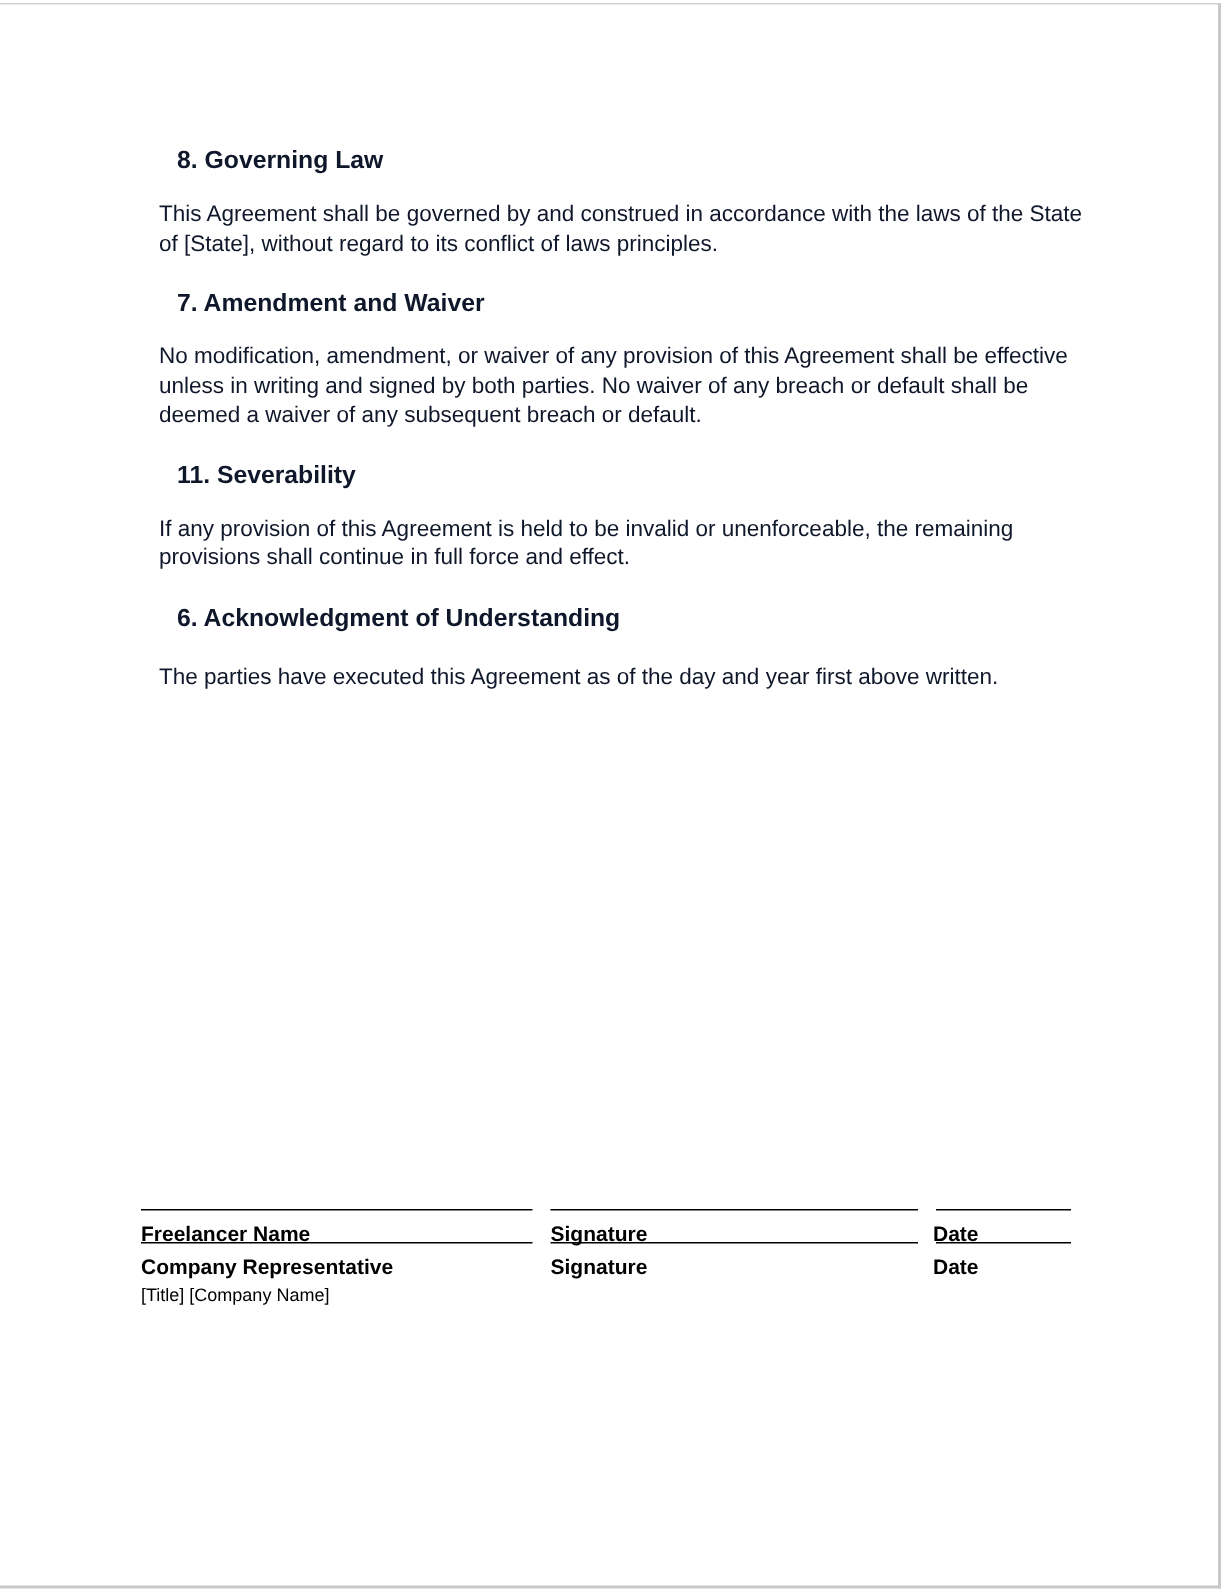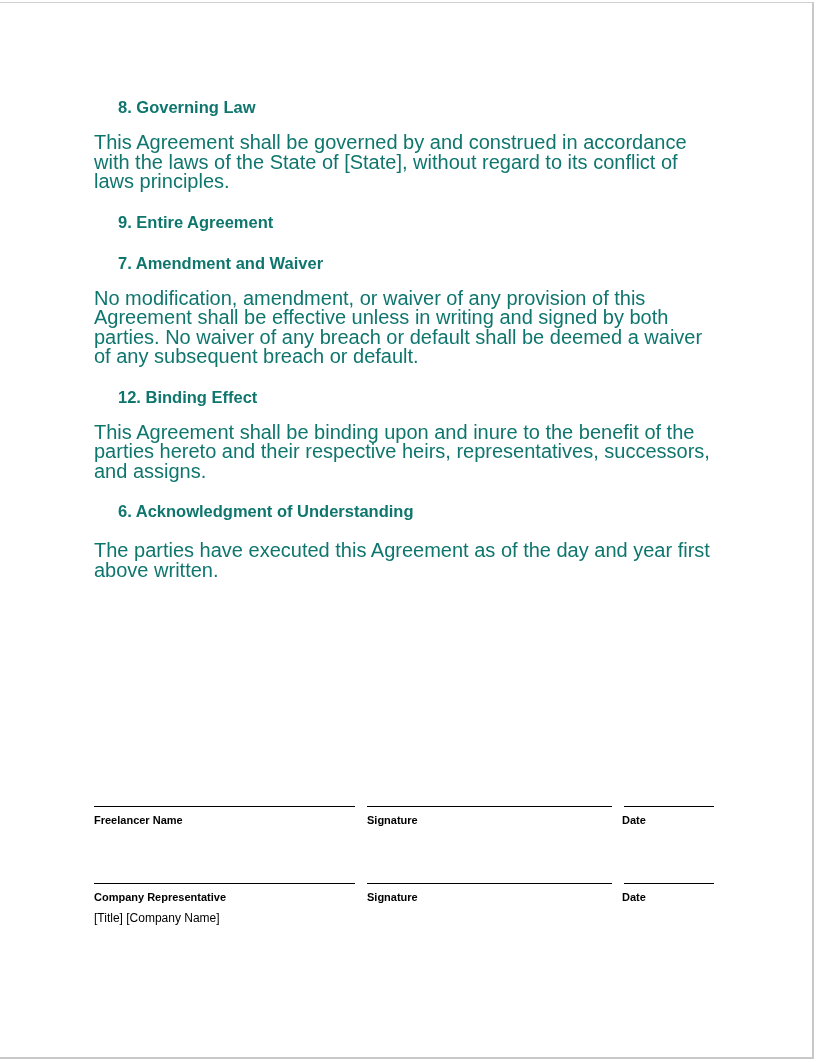--- a/index.html
+++ b/index.html
@@ -4,77 +4,76 @@
 <style>
   html, body { margin: 0; padding: 0; background: #ffffff; }
   body { width: 816px; height: 1062px; position: relative; overflow: hidden; }
   .page {
     position: absolute; left: 0; top: 2px; width: 814px; height: 1057px;
     border-top: 1px solid #d0d0d0; border-right: 2px solid #c8c8c8; border-bottom: 2px solid #c8c8c8;
     box-sizing: border-box; background: #fff;
   }
   .content {
     position: absolute; left: 94px; top: 96px; width: 628px;
-    font-family: "Liberation Sans", sans-serif; color: #0f766e;
+    font-family: "Liberation Sans", sans-serif; color: #0f172a;
   }
   h2 {
     font-size: 16.5px; font-weight: bold; margin: 0; padding-left: 24px;
     line-height: 22px; height: 22px;
   }
   p {
-    font-size: 20px; line-height: 19.5px; margin: 15px 0 0 0;
+    font-size: 15px; line-height: 19.5px; margin: 15px 0 0 12px;
   }
   .section { margin-bottom: 19px; }
   .sig-block { position: absolute; left: 94px; width: 622px; font-family: "Liberation Sans", sans-serif; }
   .sig-row { position: relative; height: 54px; }
   .line { position: absolute; top: 0; border-top: 1px solid #000; }
-  .lbl { position: absolute; top: 8px; font-size: 11px; font-weight: bold; }
+  .lbl { position: absolute; top: 8px; font-size: 14px; font-weight: bold; }
   .sub { position: absolute; top: 28px; font-size: 12px; }
 </style>
 </head>
 <body>
 
 <div class="page"></div>
 
 <div class="content">
   <div class="section">
     <h2>8. Governing Law</h2>
     <p>This Agreement shall be governed by and construed in accordance with the laws of the State of [State], without regard to its conflict of laws principles.</p>
   </div>
   <div class="section">
-    <h2>9. Entire Agreement</h2>
   </div>
   <div class="section">
     <h2>7. Amendment and Waiver</h2>
     <p>No modification, amendment, or waiver of any provision of this Agreement shall be effective unless in writing and signed by both parties. No waiver of any breach or default shall be deemed a waiver of any subsequent breach or default.</p>
   </div>
   <div class="section">
-    <h2>12. Binding Effect</h2>
-    <p>This Agreement shall be binding upon and inure to the benefit of the parties hereto and their respective heirs, representatives, successors, and assigns.</p>
+    <h2>11. Severability</h2>
+    <p>If any provision of this Agreement is held to be invalid or unenforceable, the remaining provisions shall continue in full force and effect.</p>
   </div>
   <div class="section">
     <h2>6. Acknowledgment of Understanding</h2>
   </div>
   <div class="section">
     <p>The parties have executed this Agreement as of the day and year first above written.</p>
   </div>
 </div>
 
 <div class="sig-block" style="top:806px;">
   <div class="sig-row">
     <div class="line" style="left:0;width:261px;"></div>
     <div class="line" style="left:273px;width:245px;"></div>
     <div class="line" style="left:530px;width:90px;"></div>
     <span class="lbl" style="left:0;">Freelancer Name</span>
     <span class="lbl" style="left:273px;">Signature</span>
     <span class="lbl" style="left:528px;">Date</span>
   </div>
 </div>
 
-<div class="sig-block" style="top:883px;">
+<div class="sig-block" style="top:828px;">
   <div class="sig-row">
     <div class="line" style="left:0;width:261px;"></div>
     <div class="line" style="left:273px;width:245px;"></div>
     <div class="line" style="left:530px;width:90px;"></div>
     <span class="lbl" style="left:0;">Company Representative</span>
     <span class="lbl" style="left:273px;">Signature</span>
     <span class="lbl" style="left:528px;">Date</span>
     <span class="sub" style="left:0;">[Title] [Company Name]</span>
   </div>
 </div>

